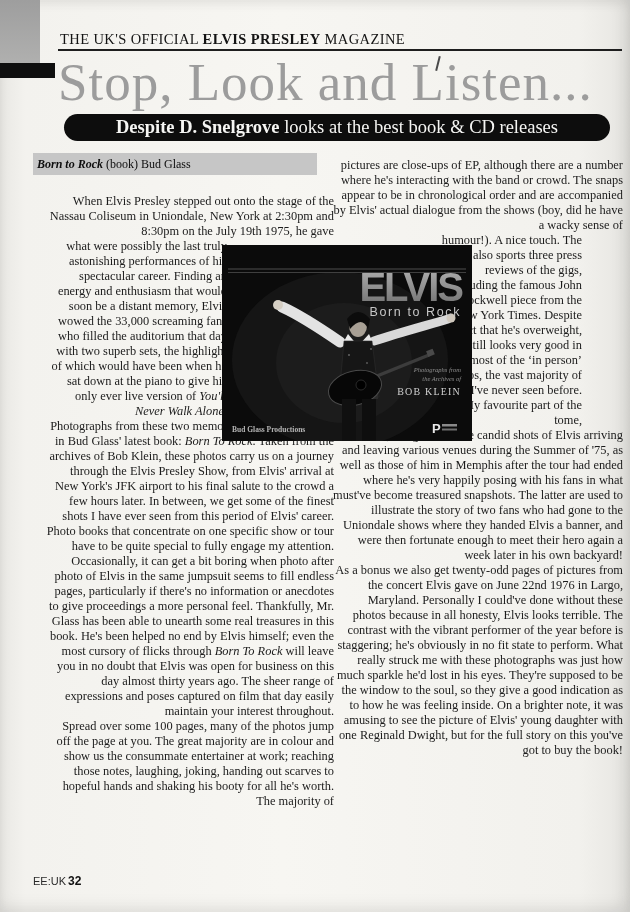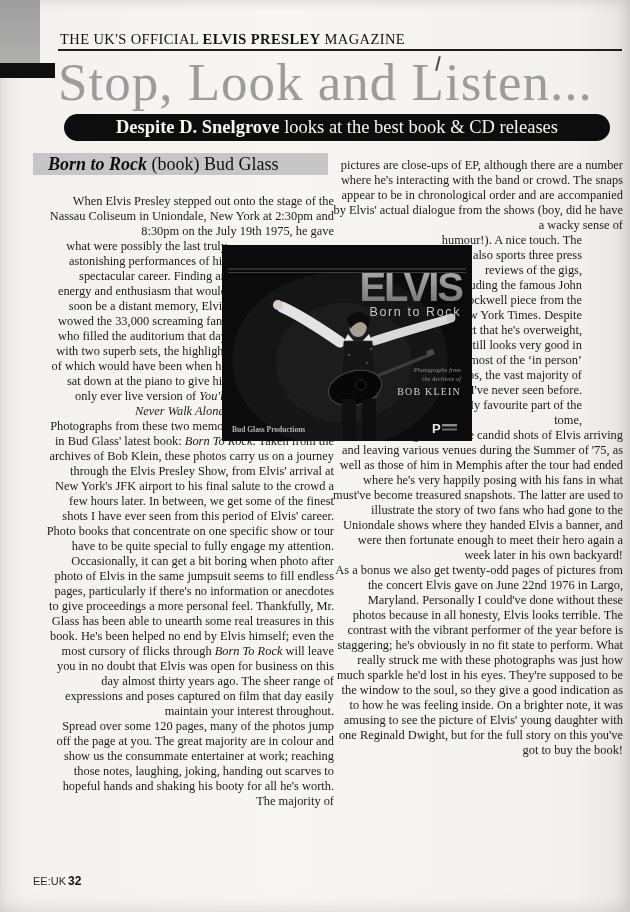--- a/index.html
+++ b/index.html
@@ -14,21 +14,21 @@
   .corner-black{left:0;top:63px;width:55px;height:15px;background:#0f0f0f;}
   .masthead{left:60px;top:31px;font-size:14.5px;letter-spacing:.4px;color:#141414;white-space:nowrap;}
   .masthead b{font-weight:bold;}
   .rule{left:58px;top:49px;width:564px;height:2px;background:#1e1e1e;}
   .headline{left:58px;top:52px;width:566px;font-size:53px;line-height:60px;color:var(--headline,#9c9c9c);letter-spacing:1px;white-space:nowrap;}
   .artifact{left:437px;top:56px;width:2px;height:15px;background:#4a4a4a;transform:rotate(14deg);}
   .pill{left:64px;top:114px;width:546px;height:27px;background:var(--pill,#0d0d0d);border-radius:14px;
         color:#f5f5f3;font-size:18.5px;line-height:27px;text-align:center;white-space:nowrap;}
   .pill b{font-weight:bold;}
   .section-bar{left:33px;top:153px;width:280px;height:22px;background:var(--bar,#c6c6c6);
-        padding-left:15px;font-size:18px;line-height:22px;color:#0e0e0e;white-space:nowrap;}
+        padding-left:4px;font-size:12px;line-height:22px;color:#0e0e0e;white-space:nowrap;}
   .section-bar .t{font-weight:bold;font-style:italic;}
   .col{font-size:12.4px;line-height:15px;color:var(--ink,#1b1b1b);text-align:right;}
   .col-left{left:33px;top:194px;width:289px;margin-left:12px;}
   .col-right{left:333px;top:158px;width:290px;}
   .tblock{}
   .tblock.narrow-left{width:182px;}
   .tblock.narrow-right{margin-left:104px;width:145px;}
   .it{font-style:italic;}
   .cover{left:222px;top:245px;width:250px;height:196px;background:var(--cover,#0b0b0b);}
   .footer{left:33px;top:874px;font-family:"Liberation Sans",sans-serif;font-size:11px;color:#2a2a2a;}
@@ -50,21 +50,21 @@
 
   <div class="abs pill"><b>Despite D. Snelgrove</b><span> looks at the best book &amp; CD releases</span></div>
 
   <div class="abs section-bar"><span class="t">Born to Rock</span><span> (book) Bud Glass</span></div>
 
   <div class="abs col col-left" id="col-left">
       <div class="tblock wide"><span>When Elvis Presley stepped out onto the stage of the Nassau Coliseum in Uniondale, New York at 2:30pm and 8:30pm on the July 19th 1975, he gave</span></div>
       <div class="tblock narrow-left"><span>what were possibly the last truly astonishing performances of his spectacular career.  Finding an energy and enthusiasm that would soon be a distant memory, Elvis wowed the 33,000 screaming fans who filled the auditorium that day with two superb sets, the highlight of which would have been when he sat down at the piano to give his only ever live version of </span><span class="it">You'll Never Walk Alone</span><span>.</span></div>
       <div class="tblock wide"><span>Photographs from these two memorable gigs are featured in Bud Glass' latest book: </span><span class="it">Born To Rock</span><span>.  Taken from the archives of Bob Klein, these photos carry us on a journey through the Elvis Presley Show, from Elvis' arrival at New York's JFK airport to his final salute to the crowd a few hours later.  In between, we get some of the finest shots I have ever seen from this period of Elvis' career.</span></div>
       <div class="tblock wide"><span>Photo books that concentrate on one specific show or tour have to be quite special to fully engage my attention.  Occasionally, it can get a bit boring when photo after photo of Elvis in the same jumpsuit seems to fill endless pages, particularly if there's no information or anecdotes to give proceedings a more personal feel.  Thankfully, Mr. Glass has been able to unearth some real treasures in this book.  He's been helped no end by Elvis himself; even the most cursory of flicks through </span><span class="it">Born To Rock</span><span> will leave you in no doubt that Elvis was open for business on this day almost thirty years ago.  The sheer range of expressions and poses captured on film that day easily maintain your interest throughout.</span></div>
-      <div class="tblock wide"><span>Spread over some 120 pages, many of the photos jump off the page at you.  The great majority are in colour and show us the consummate entertainer at work; reaching those notes, laughing, joking, handing out scarves to hopeful hands and shaking his booty for all he's worth.  The majority of</span></div>
+      <div class="tblock wide"><span>Spread over some 100 pages, many of the photos jump off the page at you.  The great majority are in colour and show us the consummate entertainer at work; reaching those notes, laughing, joking, handing out scarves to hopeful hands and shaking his booty for all he's worth.  The majority of</span></div>
     </div>
   <div class="abs col col-right" id="col-right">
       <div class="tblock wide"><span>pictures are close-ups of EP, although there are a number where he's interacting with the band or crowd.  The snaps appear to be in chronological order and are accompanied by Elvis' actual dialogue from the shows (boy, did he have a wacky sense of</span></div>
       <div class="tblock narrow-right"><span>humour!).  A nice touch. The book also sports three press reviews of the gigs, including the famous John Rockwell piece from the New York Times. Despite the fact that he's overweight, Elvis still looks very good in most of the ‘in person’ photos, the vast majority of which I've never seen before. My favourite part of the tome,</span></div>
       <div class="tblock wide"><span>however, has got to be the candid shots of Elvis arriving and leaving various venues during the Summer of '75, as well as those of him in Memphis after the tour had ended where he's very happily posing with his fans in what must've become treasured snapshots.  The latter are used to illustrate the story of two fans who had gone to the Uniondale shows where they handed Elvis a banner, and were then fortunate enough to meet their hero again a week later in his own backyard!</span></div>
       <div class="tblock wide"><span>As a bonus we also get twenty-odd pages of pictures from the concert Elvis gave on June 22nd 1976 in Largo, Maryland.  Personally I could've done without these photos because in all honesty, Elvis looks terrible.  The contrast with the vibrant performer of the year before is staggering; he's obviously in no fit state to perform.  What really struck me with these photographs was just how much sparkle he'd lost in his eyes.   They're supposed to be the window to the soul, so they give a good indication as to how he was feeling inside. On a brighter note, it was amusing to see the picture of Elvis' young daughter with one Reginald Dwight, but for the full story on this you've got to buy the book!</span></div>
     </div>
 
   <div class="abs cover">
     <svg width="250" height="196" viewBox="0 0 250 196">

